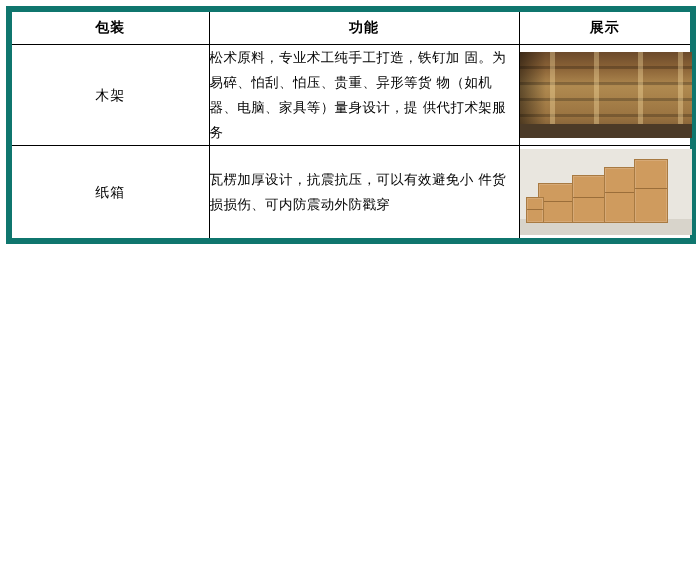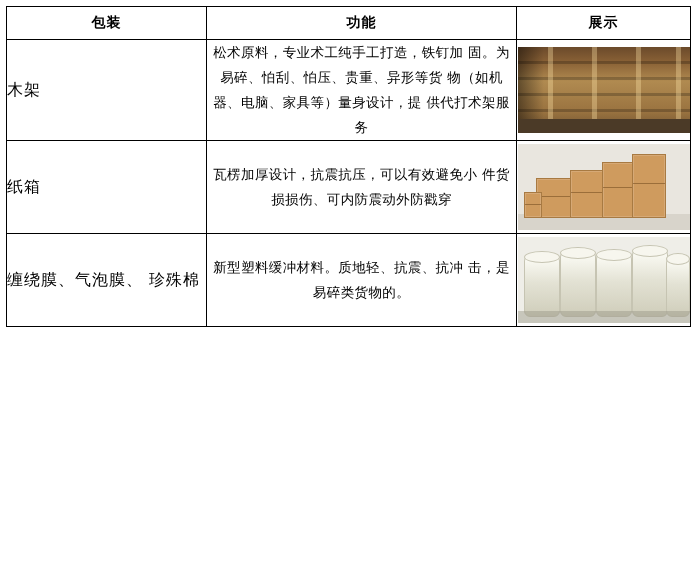--- a/index.html
+++ b/index.html
@@ -18,51 +18,51 @@
     width: 699px;
     height: 570px;
     position: relative;
     box-sizing: border-box;
   }
   table.pack-table {
     border-collapse: collapse;
     table-layout: fixed;
     width: 558px;
     margin: 6px 0 0 6px;
-    border: 1px solid #0f766e;
+    border: 6px solid #0f766e;
   }
   table.pack-table td,
   table.pack-table th {
     border: 1px solid #000;
     vertical-align: middle;
     padding: 0;
   }
   col.c-name { width: 200px; }
   col.c-func { width: 310px; }
   col.c-show { width: 174px; }
 
   thead th {
     height: 32px;
     font-size: 14px;
     font-weight: bold;
     text-align: center;
     letter-spacing: 1px;
   }
   td.cell-name {
-    text-align: left;
-    font-size: 16px;
+    text-align: center;
+    font-size: 14px;
     letter-spacing: 1px;
     line-height: 1.6;
     padding: 4px 6px;
   }
   td.cell-func {
     font-size: 13.5px;
     line-height: 1.85;
     padding: 8px 10px 8px 12px;
-    text-align: center;
+    text-align: left;
     letter-spacing: 0.4px;
   }
   td.cell-show {
     padding: 0;
     text-align: center;
     vertical-align: middle;
   }
   .photo {
     width: 172px;
     height: 86px;
@@ -218,40 +218,16 @@
             <div class="box" style="left:52px; top:26px; width:32px; height:46px;"></div>
             <div class="box" style="left:84px; top:18px; width:30px; height:54px;"></div>
             <div class="box" style="left:114px; top:10px; width:32px; height:62px;"></div>
             <div class="box" style="left:6px; top:48px; width:16px; height:24px;"></div>
           </div>
         </td>
       </tr>
 
 
 
-      <tr class="row-film">
-        <td class="cell-name">缠绕膜、气泡膜、 珍殊棉</td>
-        <td class="cell-func">新型塑料缓冲材料。质地轻、抗震、抗冲 击，是易碎类货物的。</td>
-        <td class="cell-show">
-          <div class="photo ph-film">
-            <div class="roll" style="left:6px; top:18px; width:34px; height:60px;">
-                <div class="top"></div>
-              </div>
-            <div class="roll" style="left:42px; top:14px; width:34px; height:64px;">
-                <div class="top"></div>
-              </div>
-            <div class="roll" style="left:78px; top:16px; width:34px; height:62px;">
-                <div class="top"></div>
-              </div>
-            <div class="roll" style="left:114px; top:12px; width:34px; height:66px;">
-                <div class="top"></div>
-              </div>
-            <div class="roll" style="left:148px; top:20px; width:22px; height:58px;">
-                <div class="top"></div>
-              </div>
-            <div class="shadow"></div>
-          </div>
-        </td>
-      </tr>
 
     </tbody>
   </table>
 </div>
 
 </body></html>

